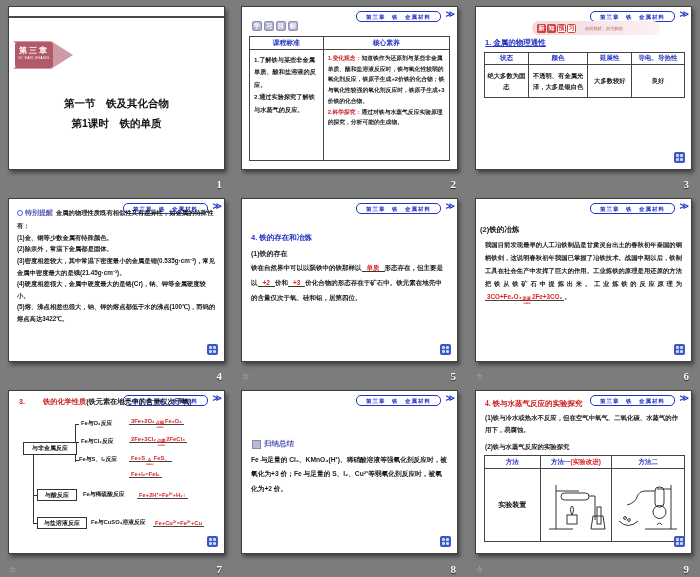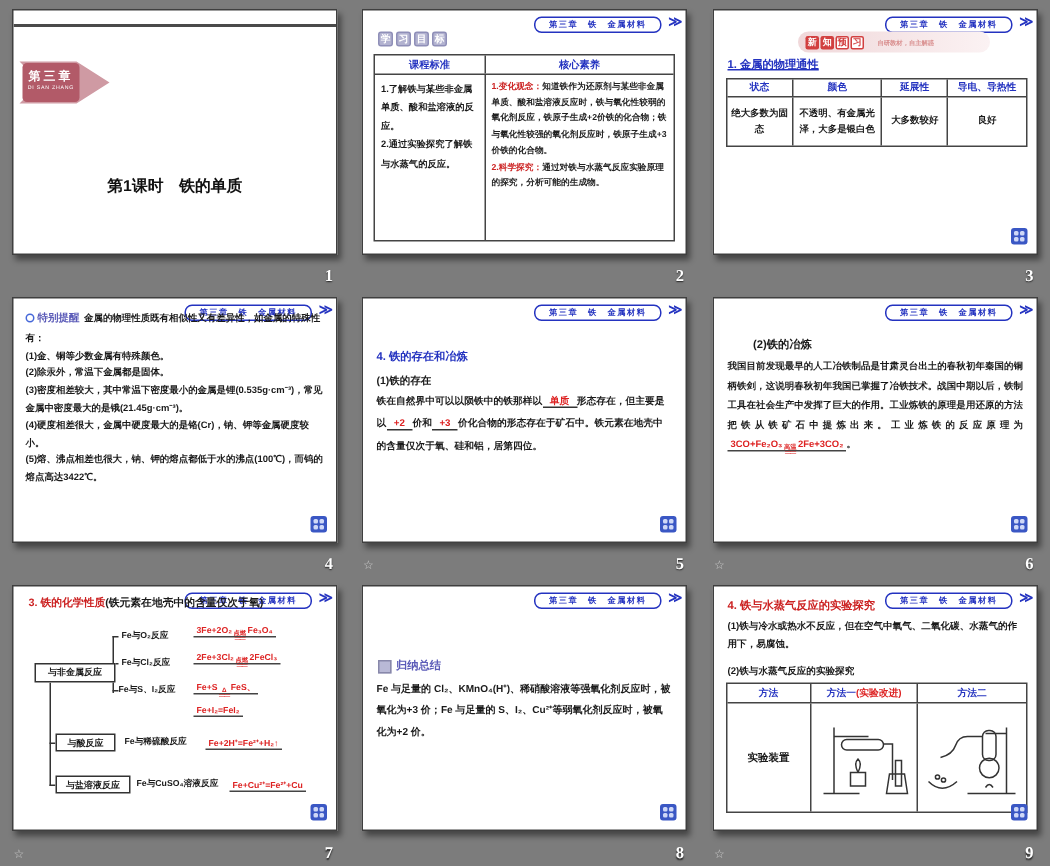--- a/index.html
+++ b/index.html
@@ -73,36 +73,36 @@
   .w1{width:22%;}.w2{width:30%;}.w3{width:22%;}.w4{width:26%;}
   
   .s4-wrap{position:absolute;top:8px;left:8px;right:8px;font-size:6.3px;line-height:1.85;font-weight:700;}
   .ring{display:inline-block;width:6px;height:6px;border:1.6px solid #4668d9;border-radius:50%;vertical-align:-1px;margin-right:2px;}
   .plabel{color:#5b5bb8;font-weight:700;font-size:7px;margin-right:3px;}
   
   .s5-h{position:absolute;top:34px;left:9px;}
   .s5-sub{position:absolute;top:50px;left:9px;font-size:7px;font-weight:700;}
   .s5-body{position:absolute;top:62px;left:9px;right:9px;font-size:6.5px;font-weight:700;line-height:2.3;}
   
-  .s6-h{position:absolute;top:26px;left:26px;font-size:7.5px;font-weight:700;}
+  .s6-h{position:absolute;top:26px;left:4px;font-size:7.5px;font-weight:700;}
   .s6-body{position:absolute;top:40px;left:9px;right:9px;font-size:6.3px;font-weight:700;line-height:2.05;text-align:justify;}
   
   .s7-h{position:absolute;top:6px;left:10px;font-size:7.2px;font-weight:700;}
   .box{position:absolute;border:1px solid #333;font-size:6px;font-weight:700;display:flex;align-items:center;
     justify-content:center;background:#fff;height:13px;}
   .lbl{position:absolute;font-size:5.8px;font-weight:700;white-space:nowrap;}
   .eqp{position:absolute;font-size:5.8px;white-space:nowrap;}
   .vline{position:absolute;width:0;border-left:1px solid #333;}
   .hline{position:absolute;height:0;border-top:1px solid #333;}
   
   .s8-row{position:absolute;top:48px;left:10px;display:flex;align-items:center;}
   .sq{width:9px;height:9px;background:#b9b9d6;border:1px solid #8888aa;margin-right:3px;}
   .s8-body{position:absolute;top:62px;left:9px;right:9px;font-size:6.7px;font-weight:700;line-height:2.15;}
   
-  .s9-h{position:absolute;top:8px;left:9px;}
+  .s9-h{position:absolute;top:8px;left:9px;font-family:Liberation Serif, serif;}
   .s9-p1{position:absolute;top:21px;left:9px;right:9px;font-size:6.4px;font-weight:700;line-height:1.9;}
   .s9-p2{position:absolute;top:52px;left:9px;font-size:6.4px;font-weight:700;}
   .s9-table{position:absolute;top:64px;left:8px;width:201px;border:1px solid #444;display:flex;flex-direction:column;}
   .s9-hrow{display:flex;border-bottom:1px solid #444;height:13px;}
   .s9-brow{display:flex;height:72px;}
   .s9c{display:flex;align-items:center;justify-content:center;text-align:center;}
   .s9c.b{border-right:1px solid #444;}
   .s9-hcell{color:#2433c0;font-weight:700;font-size:6.5px;}
   .v1{width:28%;}.v2{width:36%;}.v3{width:36%;}
   .s9-rowlabel{font-size:7px;font-weight:700;}
@@ -118,20 +118,21 @@
   <div class="cell">
     <div class="slide">
       <div class="s1-rule"></div>
       <svg class="s1-arrow" width="64" height="44">
         <polygon points="2,8 40,8 62,22 40,36 2,36 16,22" fill="#cf9aa3"></polygon>
       </svg>
       <div class="s1-badge">
         <div class="c">第三章</div>
         <div class="p">DI SAN ZHANG</div>
       </div>
+      <div class="s1-sub" style="top:90px;">第一节　铁及其化合物</div>
       <div class="s1-sub" style="top:110px;">第1课时　铁的单质</div>
     </div>
     <div class="pn">1</div>
   </div>
 
   <div class="cell">
     <div class="slide">
       <div class="hb">第三章　铁　金属材料</div>
       <div class="chev">≫</div>
       <div class="tiles">
@@ -261,21 +262,21 @@
     </div>
     <div class="pn">6</div>
     <div class="star">☆</div>
   </div>
 
   <div class="cell">
     <div class="slide">
       <div class="hb">第三章　铁　金属材料</div>
       <div class="chev">≫</div>
       <div class="s7-h">
-        <span style="color:#c22;">3. </span><span style="color:#c22;">铁的化学性质</span><span>(铁元素在地壳中的含量仅次于氧)</span>
+        <span style="color:#c22;">3. </span><span style="color:#c22;margin-left:16px;">铁的化学性质</span><span>(铁元素在地壳中的含量仅次于氧)</span>
       </div>
 
       <div class="vline" style="left:66px;top:33px;height:38px;"></div>
       <div class="hline" style="left:66px;top:33px;width:4px;"></div>
       <div class="hline" style="left:66px;top:51px;width:4px;"></div>
       <div class="hline" style="left:66px;top:69px;width:4px;"></div>
       <div class="vline" style="left:24px;top:64px;height:69px;"></div>
       <div class="hline" style="left:24px;top:104px;width:4px;"></div>
       <div class="hline" style="left:24px;top:132px;width:4px;"></div>
 

